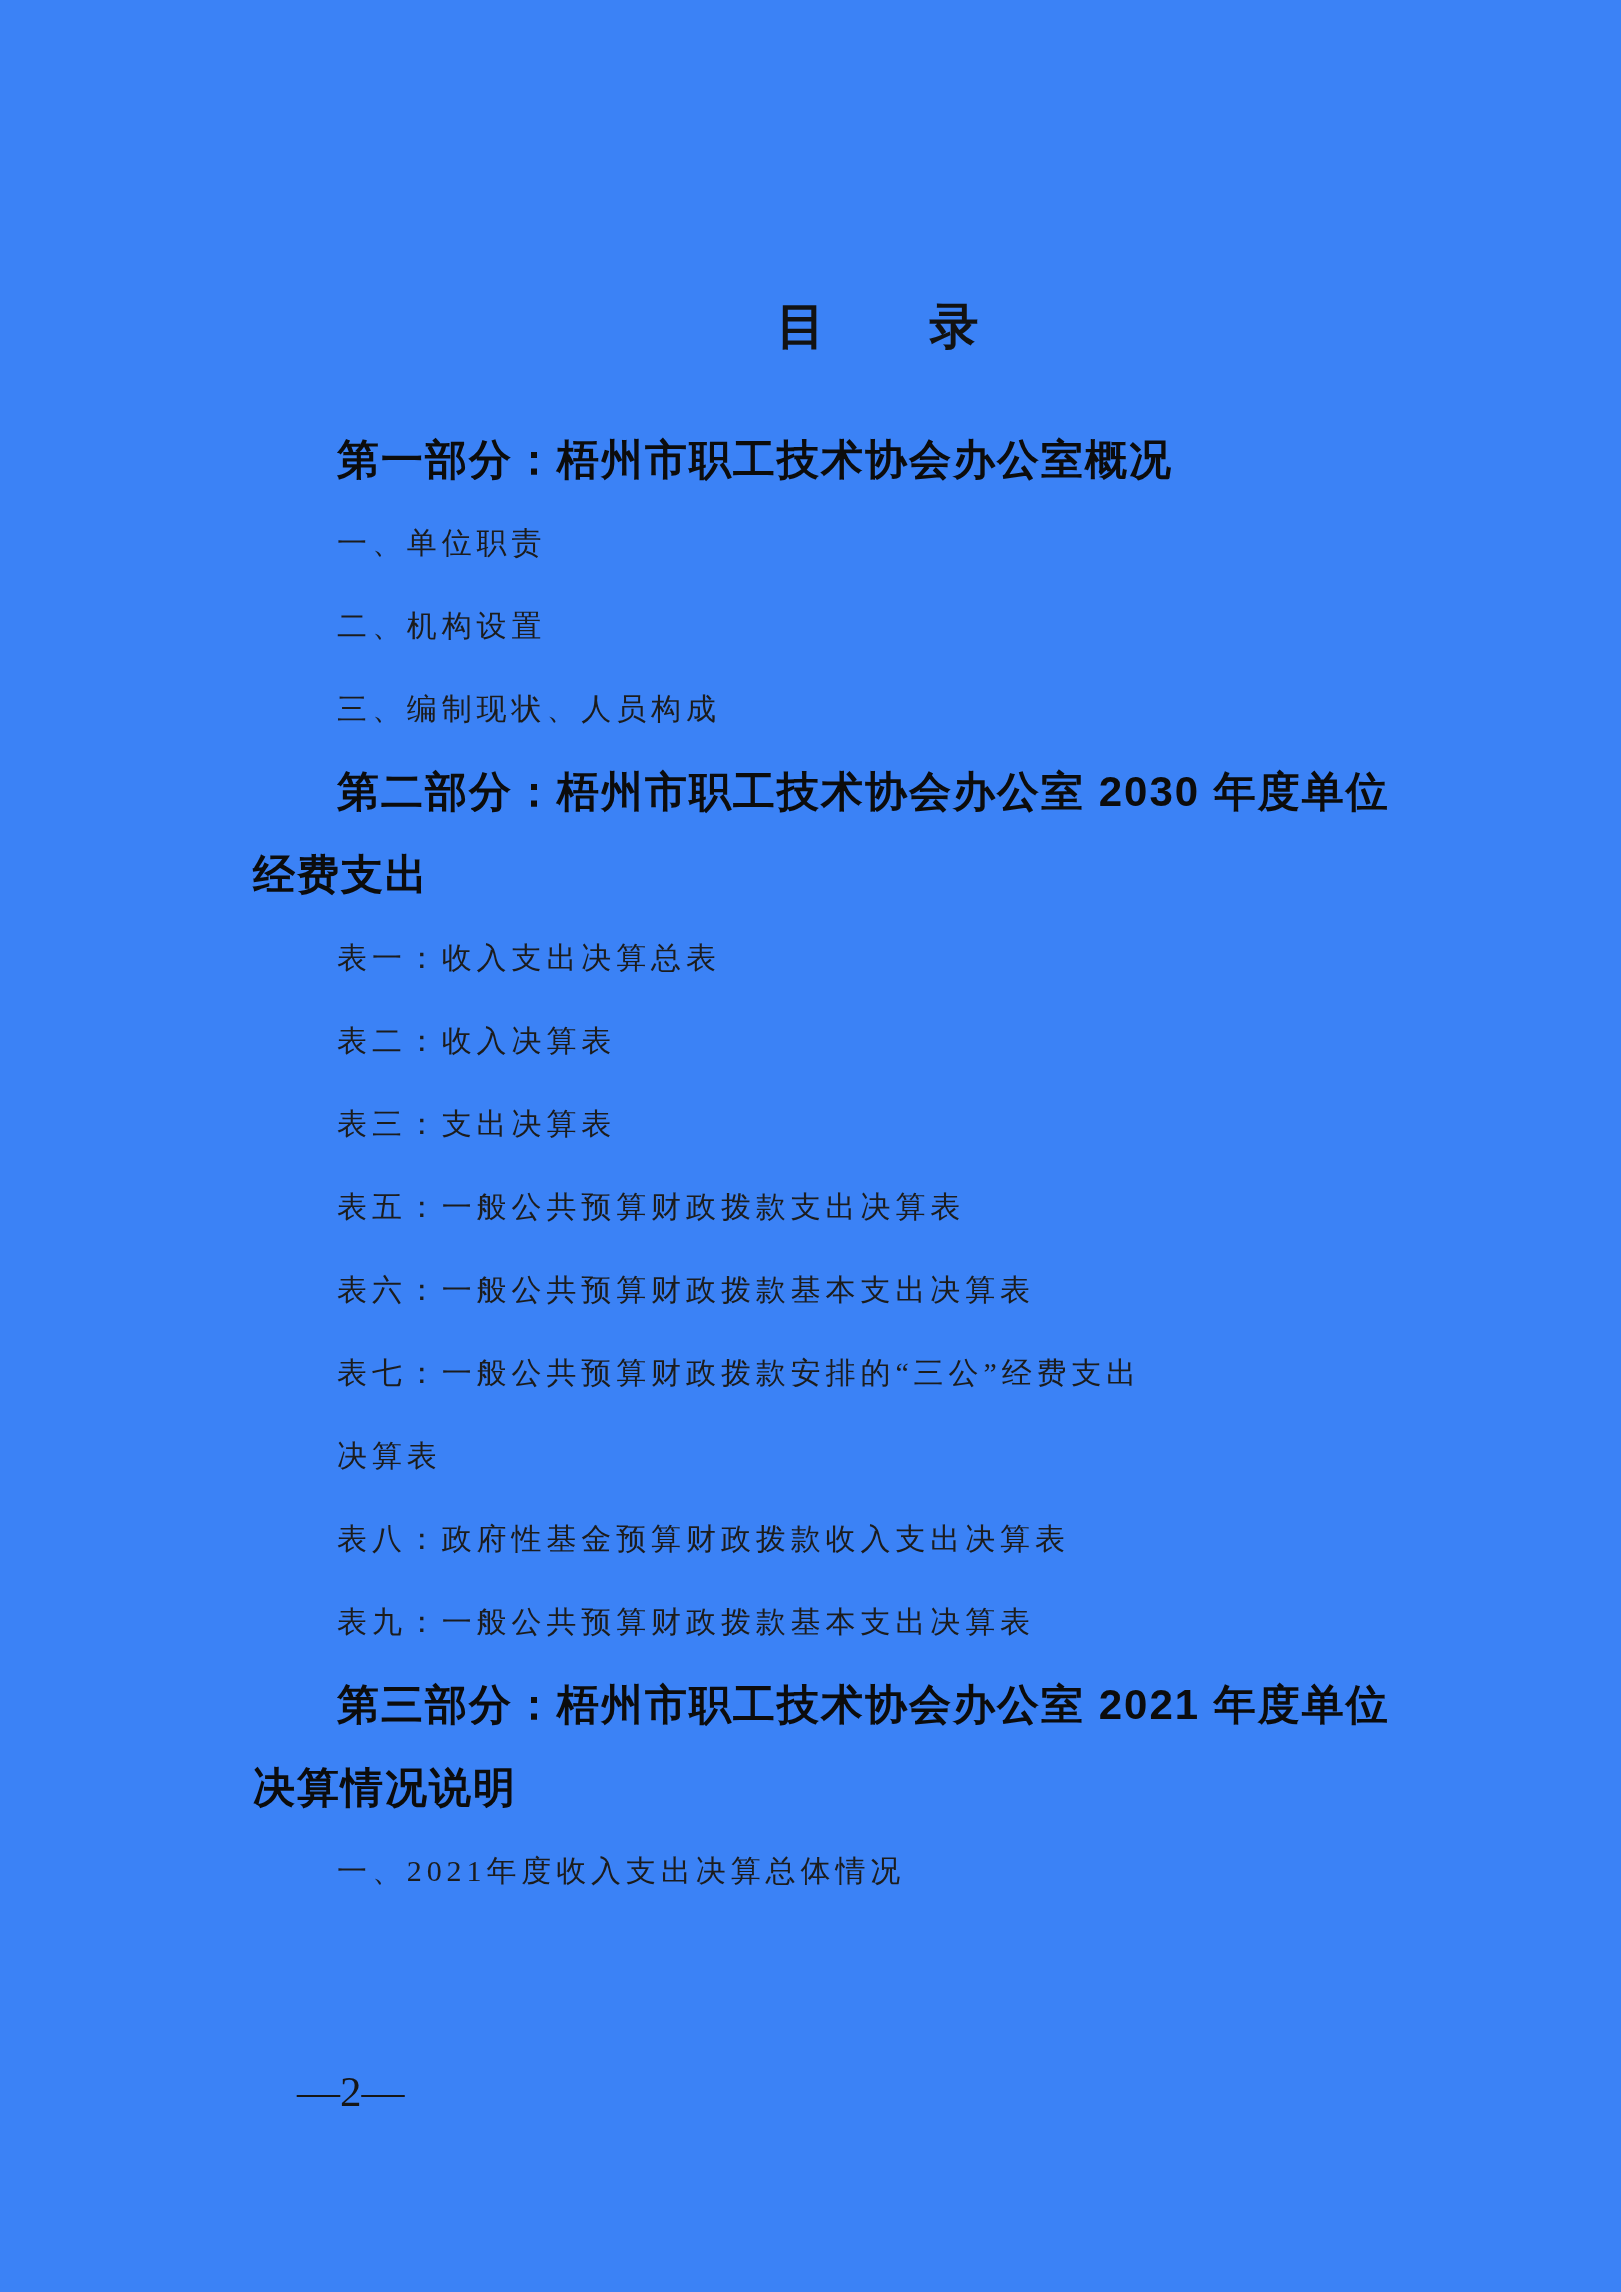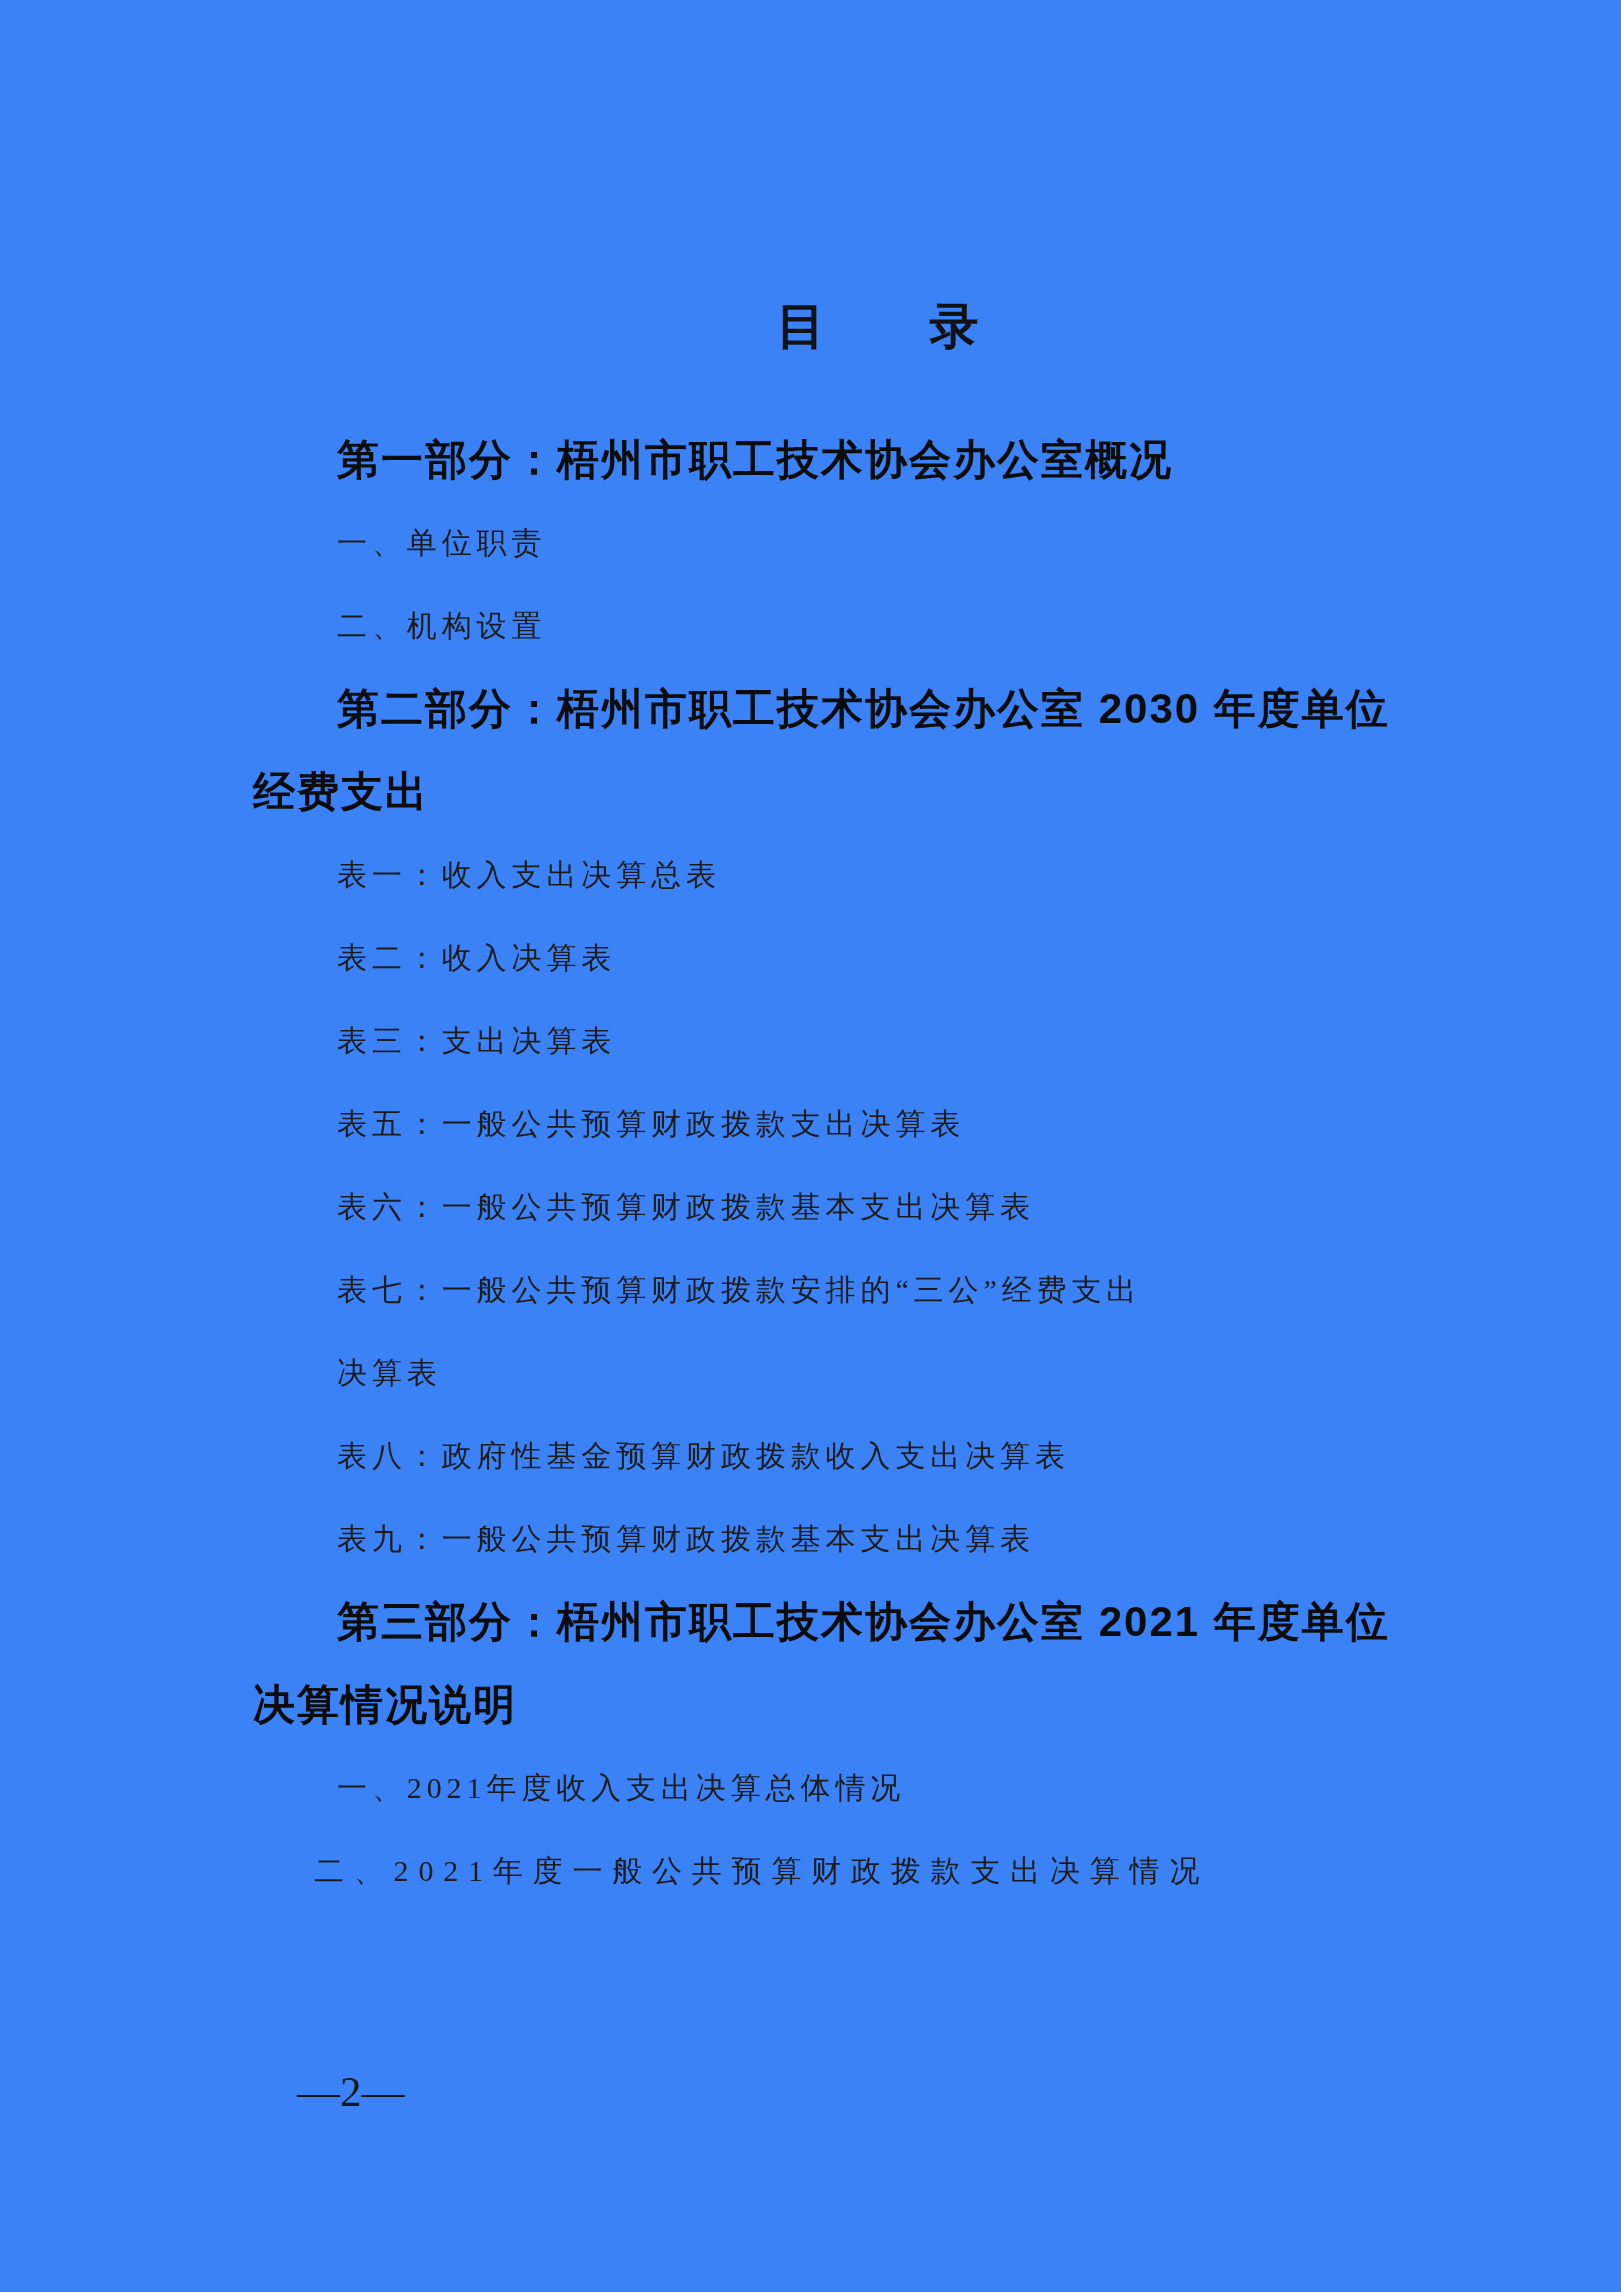--- a/index.html
+++ b/index.html
@@ -84,36 +84,36 @@
 
 <div class="page">
 
   <h1 class="doc-title">目　　录</h1>
 
   <main class="toc">
 
     <div class="line heading indent">第一部分：梧州市职工技术协会办公室概况</div>
     <div class="line kai indent">一、单位职责</div>
     <div class="line kai indent">二、机构设置</div>
+    <div class="line kai indent">三、编制现状、人员构成</div>
 
     <div class="line heading indent">第二部分：梧州市职工技术协会办公室 2030 年度单位</div>
     <div class="line heading">经费支出</div>
     <div class="line kai indent">表一：收入支出决算总表</div>
     <div class="line kai indent">表二：收入决算表</div>
     <div class="line kai indent">表三：支出决算表</div>
     <div class="line kai indent">表五：一般公共预算财政拨款支出决算表</div>
     <div class="line kai indent">表六：一般公共预算财政拨款基本支出决算表</div>
     <div class="line kai indent">表七：一般公共预算财政拨款安排的“三公”经费支出</div>
     <div class="line kai indent">决算表</div>
     <div class="line kai indent">表八：政府性基金预算财政拨款收入支出决算表</div>
     <div class="line kai indent">表九：一般公共预算财政拨款基本支出决算表</div>
 
     <div class="line heading indent">第三部分：梧州市职工技术协会办公室 2021 年度单位</div>
     <div class="line heading">决算情况说明</div>
     <div class="line kai indent">一、2021年度收入支出决算总体情况</div>
-    <div class="line kai spread">二、2021年度一般公共预算财政拨款支出决算情况</div>
 
   </main>
 
   <div class="page-number">—2—</div>
 
 </div>
 
 
 </body></html>

